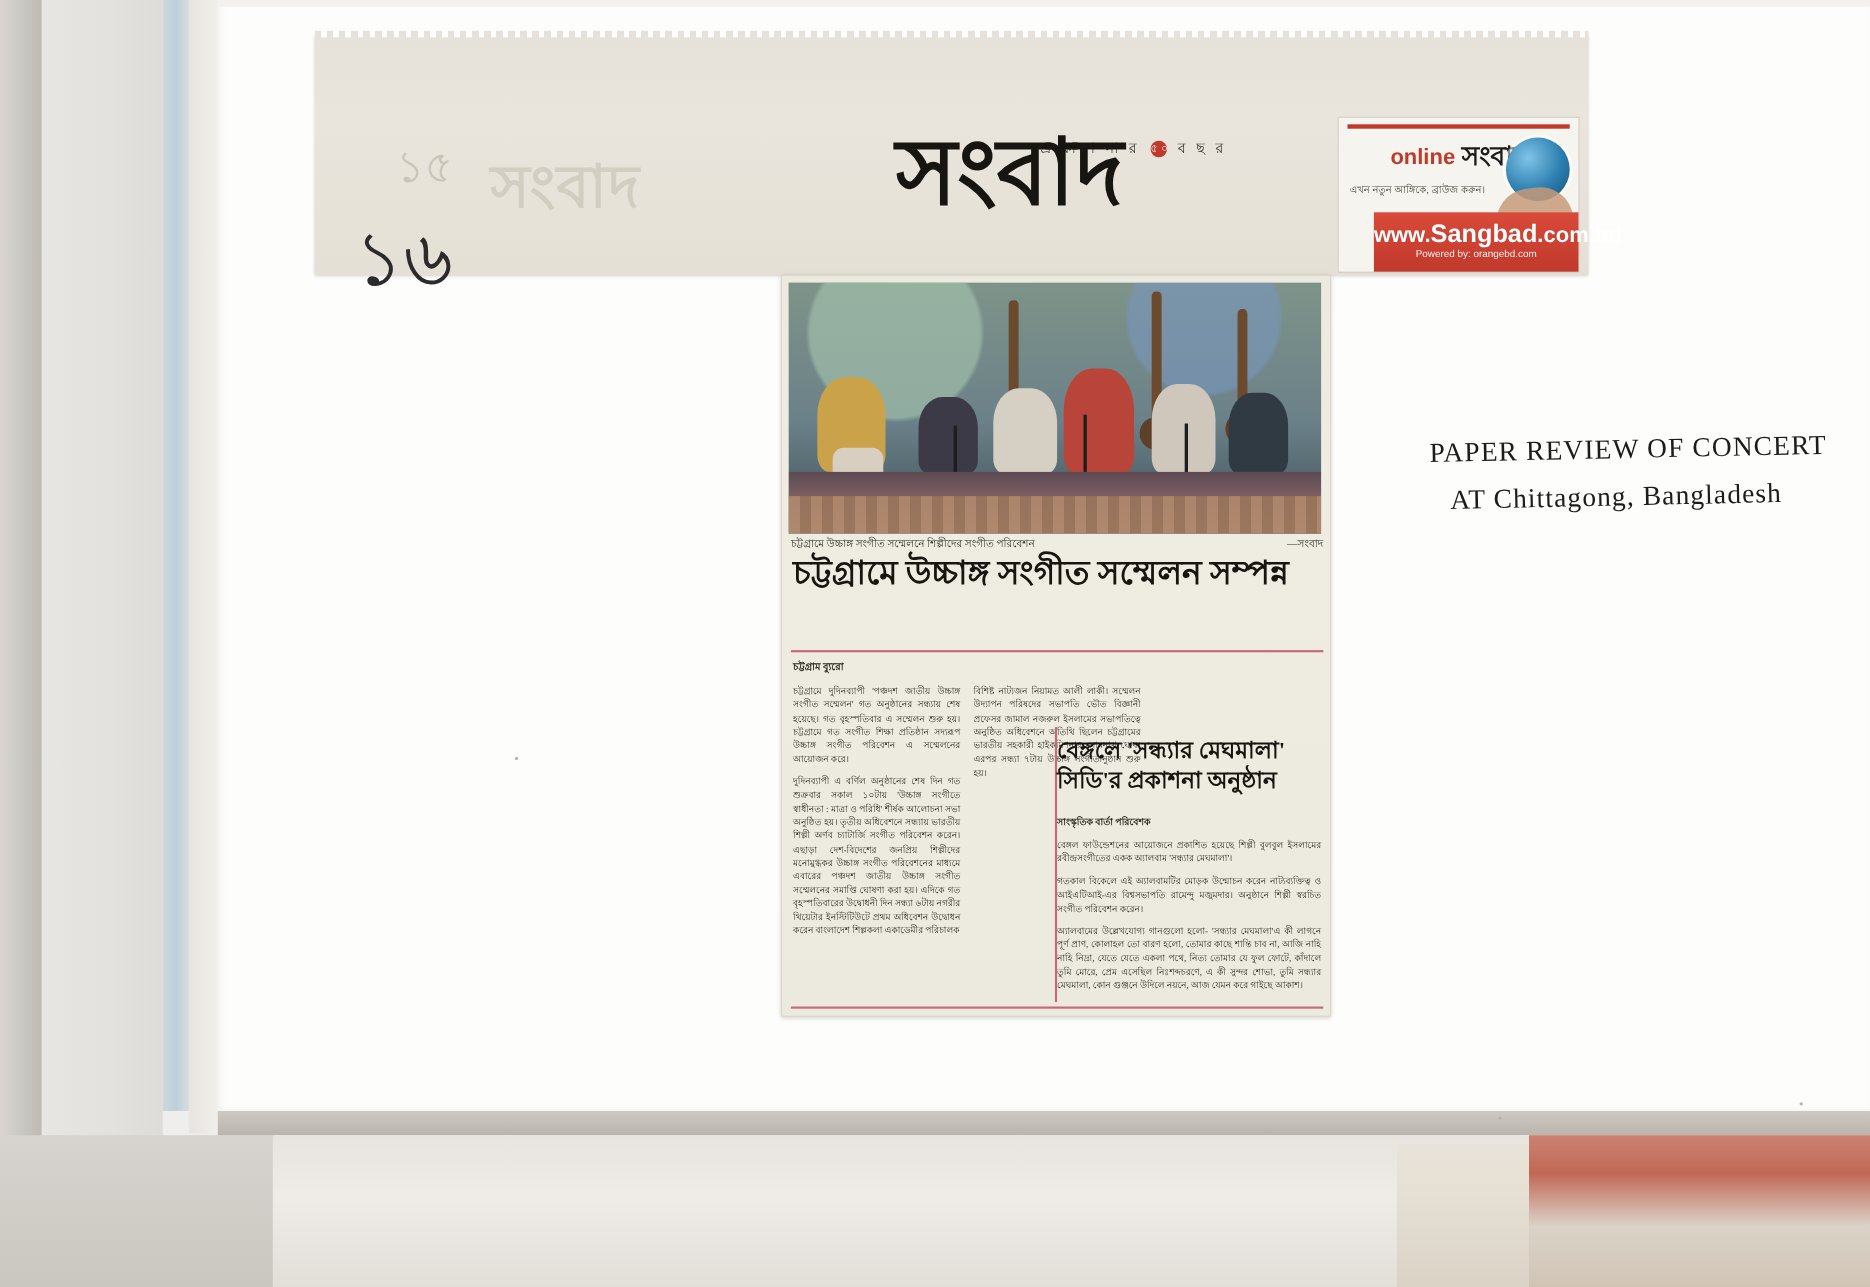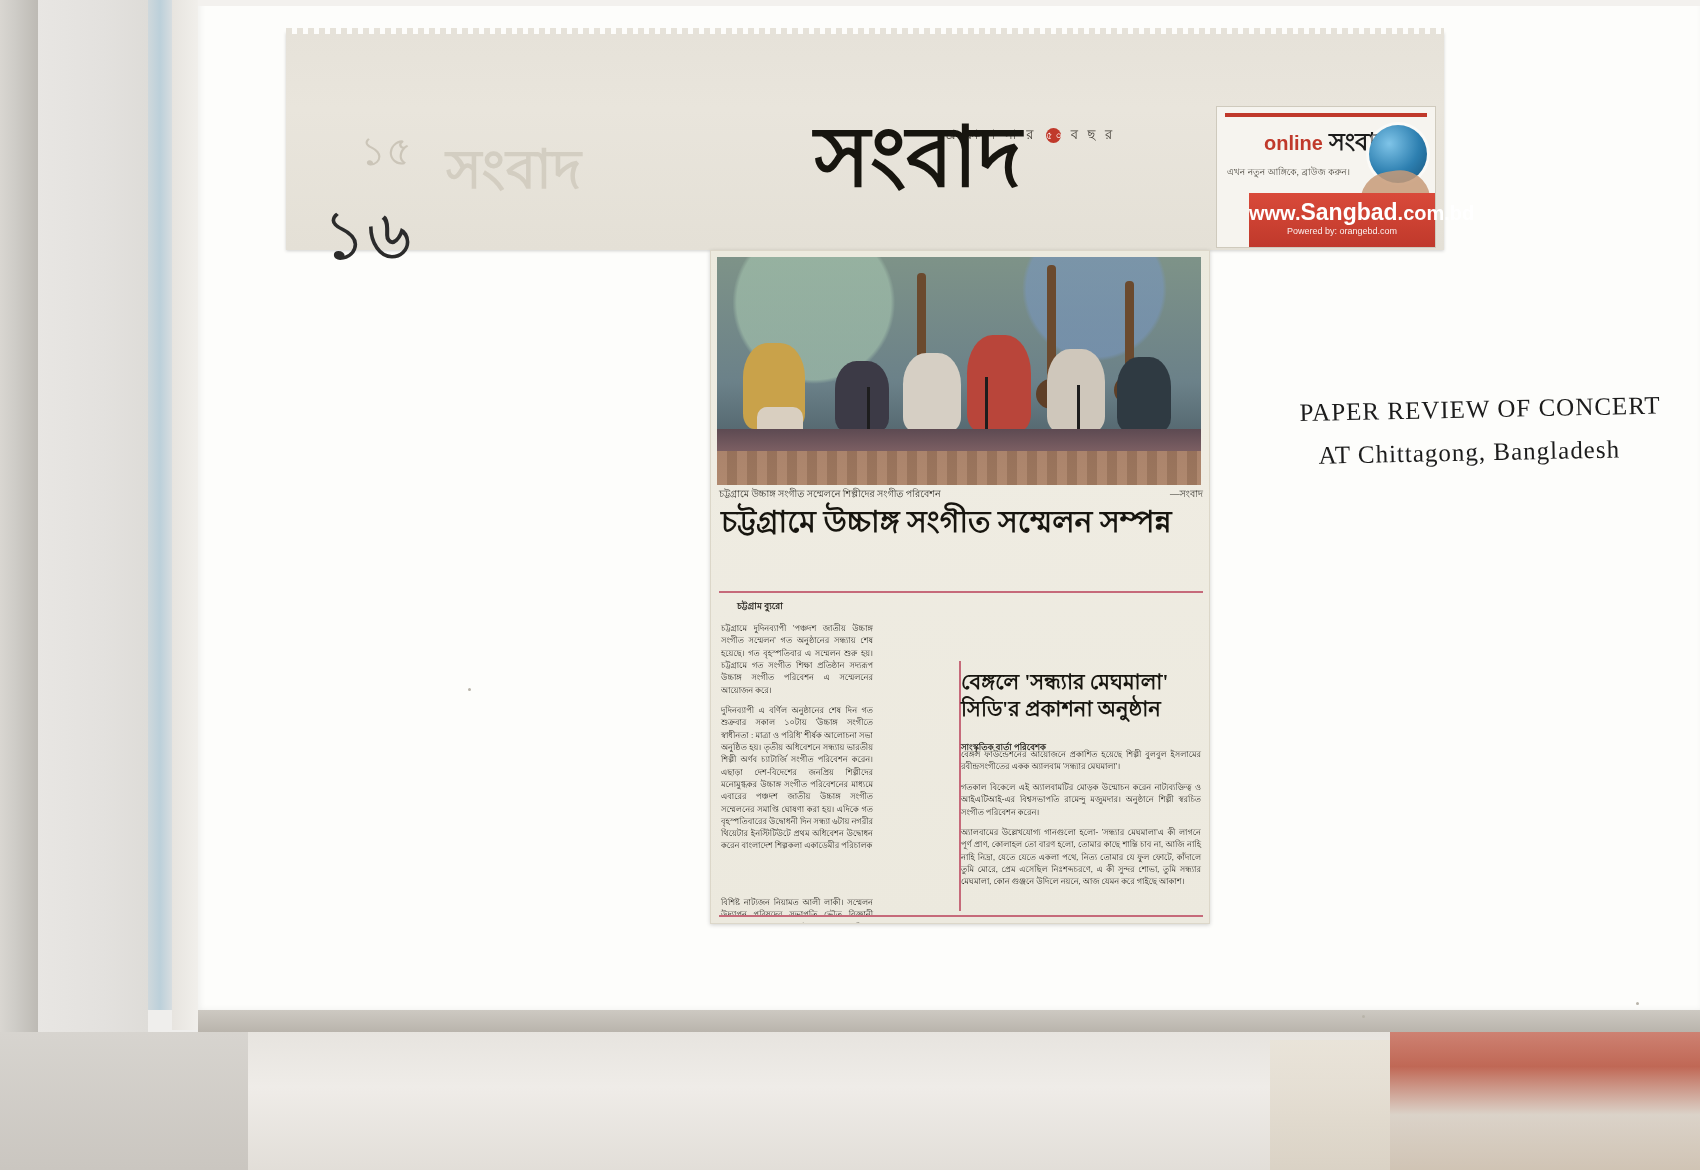--- a/index.html
+++ b/index.html
@@ -209,44 +209,43 @@
     font-size:30px;line-height:1.25;color:#17150f;
   }
   .rule-pink{
     position:absolute;left:8px;top:340px;width:484px;height:2px;
     background:#c66a7a;
   }
   .byline{
     position:absolute;left:10px;top:348px;
     font-size:9px;font-weight:bold;color:#2b2923;
     font-family:"Liberation Serif",serif;
-    margin-left:16px;
   }
   .cols{
     position:absolute;left:10px;top:364px;width:478px;
-    display:flex;gap:28px;flex-direction:column;
+    display:flex;gap:12px;
   }
   .col{
     width:152px;
     font-family:"Liberation Serif",serif;
     font-size:8.2px;line-height:1.5;color:#2c2a24;
     text-align:justify;
   }
   .headline2{
     position:absolute;left:250px;top:418px;width:238px;
     font-family:"Liberation Serif",serif;font-weight:bold;
     font-size:21px;line-height:1.3;color:#17150f;
   }
   .byline2{
     position:absolute;left:250px;top:490px;
     font-size:8.5px;font-weight:bold;color:#2b2923;
     font-family:"Liberation Serif",serif;
   }
   .lower-cols{
-    position:absolute;left:250px;top:490px;width:240px;
+    position:absolute;left:250px;top:504px;width:240px;
     font-family:"Liberation Serif",serif;
     font-size:8.2px;line-height:1.5;color:#2c2a24;text-align:justify;
   }
   .rule-pink2{
     position:absolute;left:248px;top:410px;width:2px;height:250px;
     background:#c66a7a;
   }
   .rule-bottom{
     position:absolute;left:8px;bottom:6px;width:484px;height:2px;
     background:#c66a7a;

